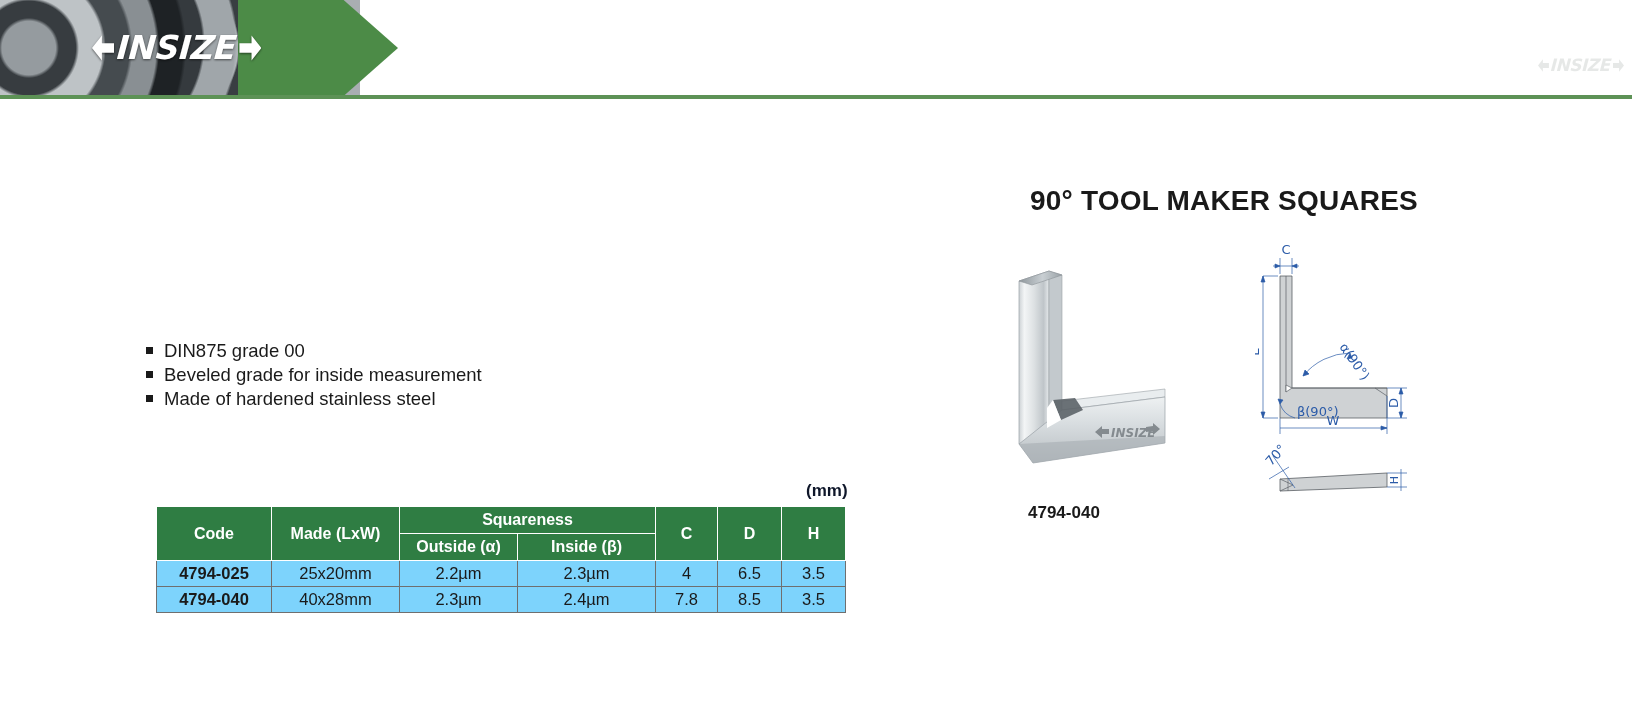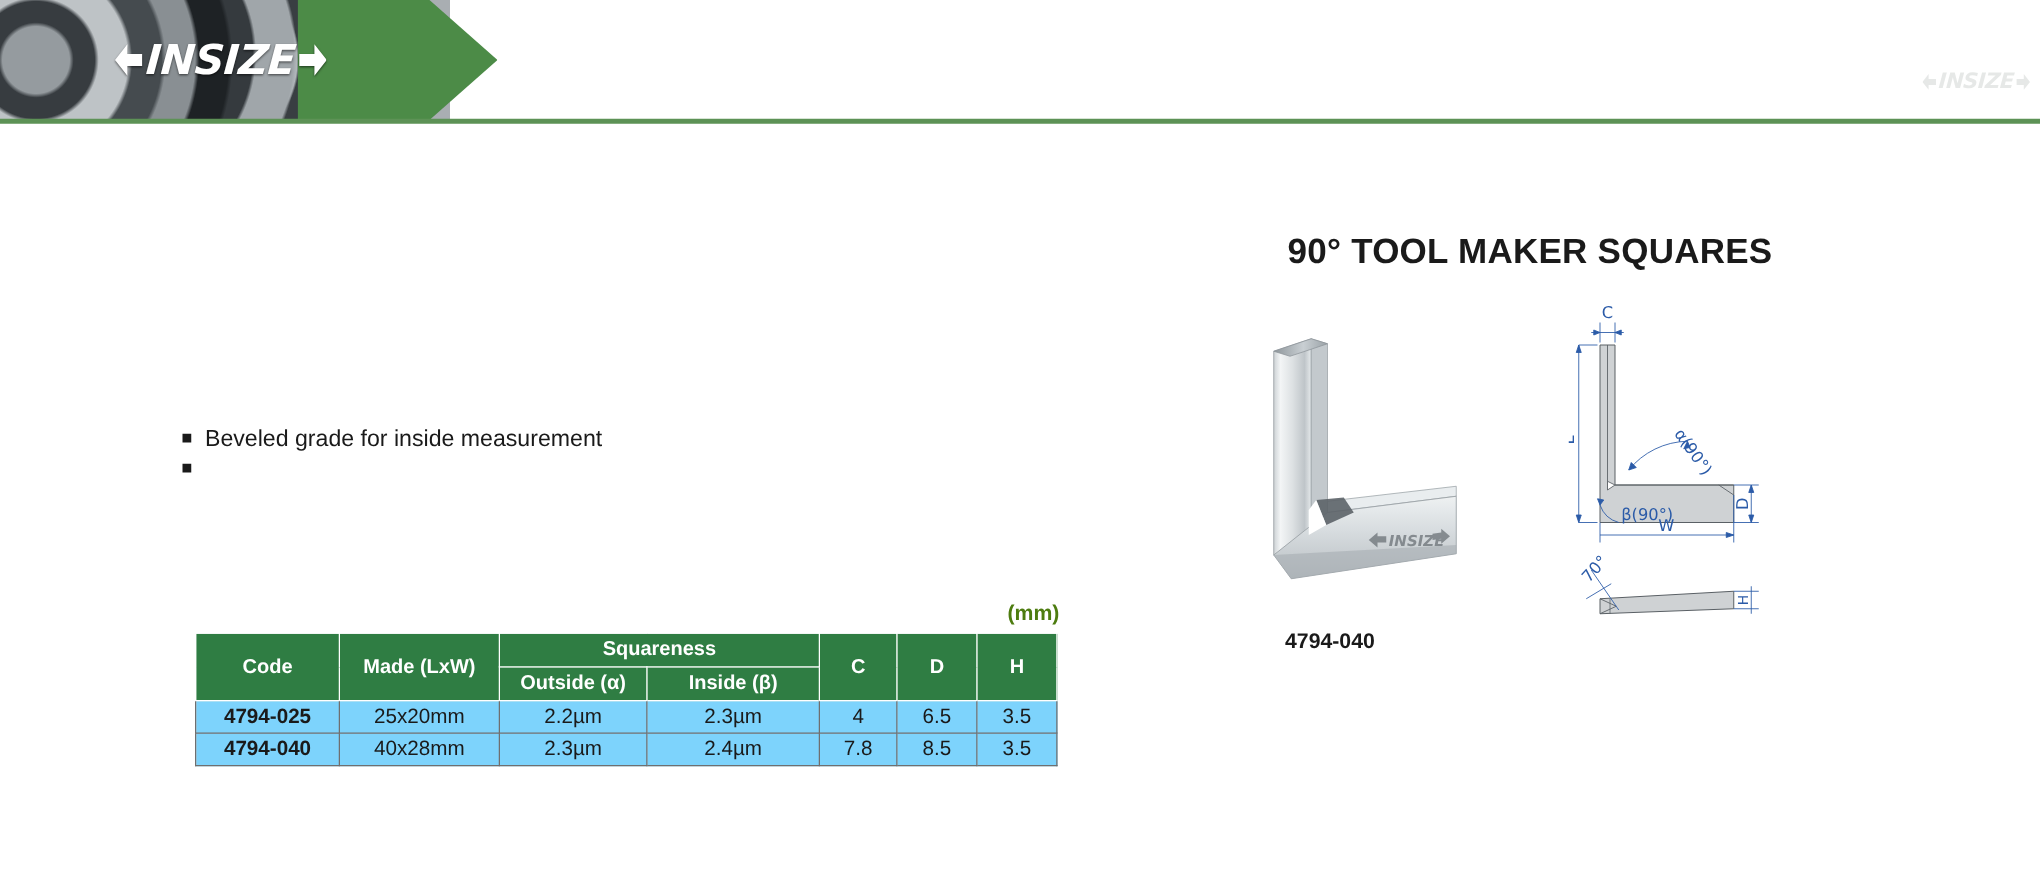--- a/index.html
+++ b/index.html
@@ -92,21 +92,21 @@
     margin-bottom:0px; height:24px;
   }
   .bullet-sq {
     width:7px; height:7px; background:#1a1a1a;
     margin:8px 11px 0 0; flex:0 0 auto;
   }
 
   
   .unit-label {
     position:absolute; left:806px; top:481px;
-    font-size:17px; font-weight:bold; color:#4d7c0f;
+    font-size:17px; font-weight:bold; color:#0f172a;
   }
   .spec-table {
     position:absolute; left:156px; top:506px;
     border-collapse:collapse;
     font-size:16px;
   }
   .spec-table th {
     background:#2f7d43; color:#ffffff; font-weight:bold;
     border:1px solid #ffffff;
     padding:4px 6px; text-align:center; white-space:nowrap;
@@ -161,24 +161,29 @@
   </div>
 
   <div class="header-rule"></div>
 </div>
 
 <div class="page-title">90° TOOL MAKER SQUARES</div>
 
 <ul class="features">
   <li>
     <span class="bullet-sq"></span>
+    <span>DIN875 grade 00</span>
+  </li>
+  <li>
+    <span class="bullet-sq"></span>
     <span>Beveled grade for inside measurement</span>
   </li>
   <li>
     <span class="bullet-sq"></span>
+    <span>Made of hardened stainless steel</span>
   </li>
 </ul>
 
 <div class="unit-label">(mm)</div>
 
 <table class="spec-table">
   <thead>
     <tr>
       <th class="c-code" rowspan="2">Code</th>
       <th class="c-size" rowspan="2">Made (LxW)</th>

